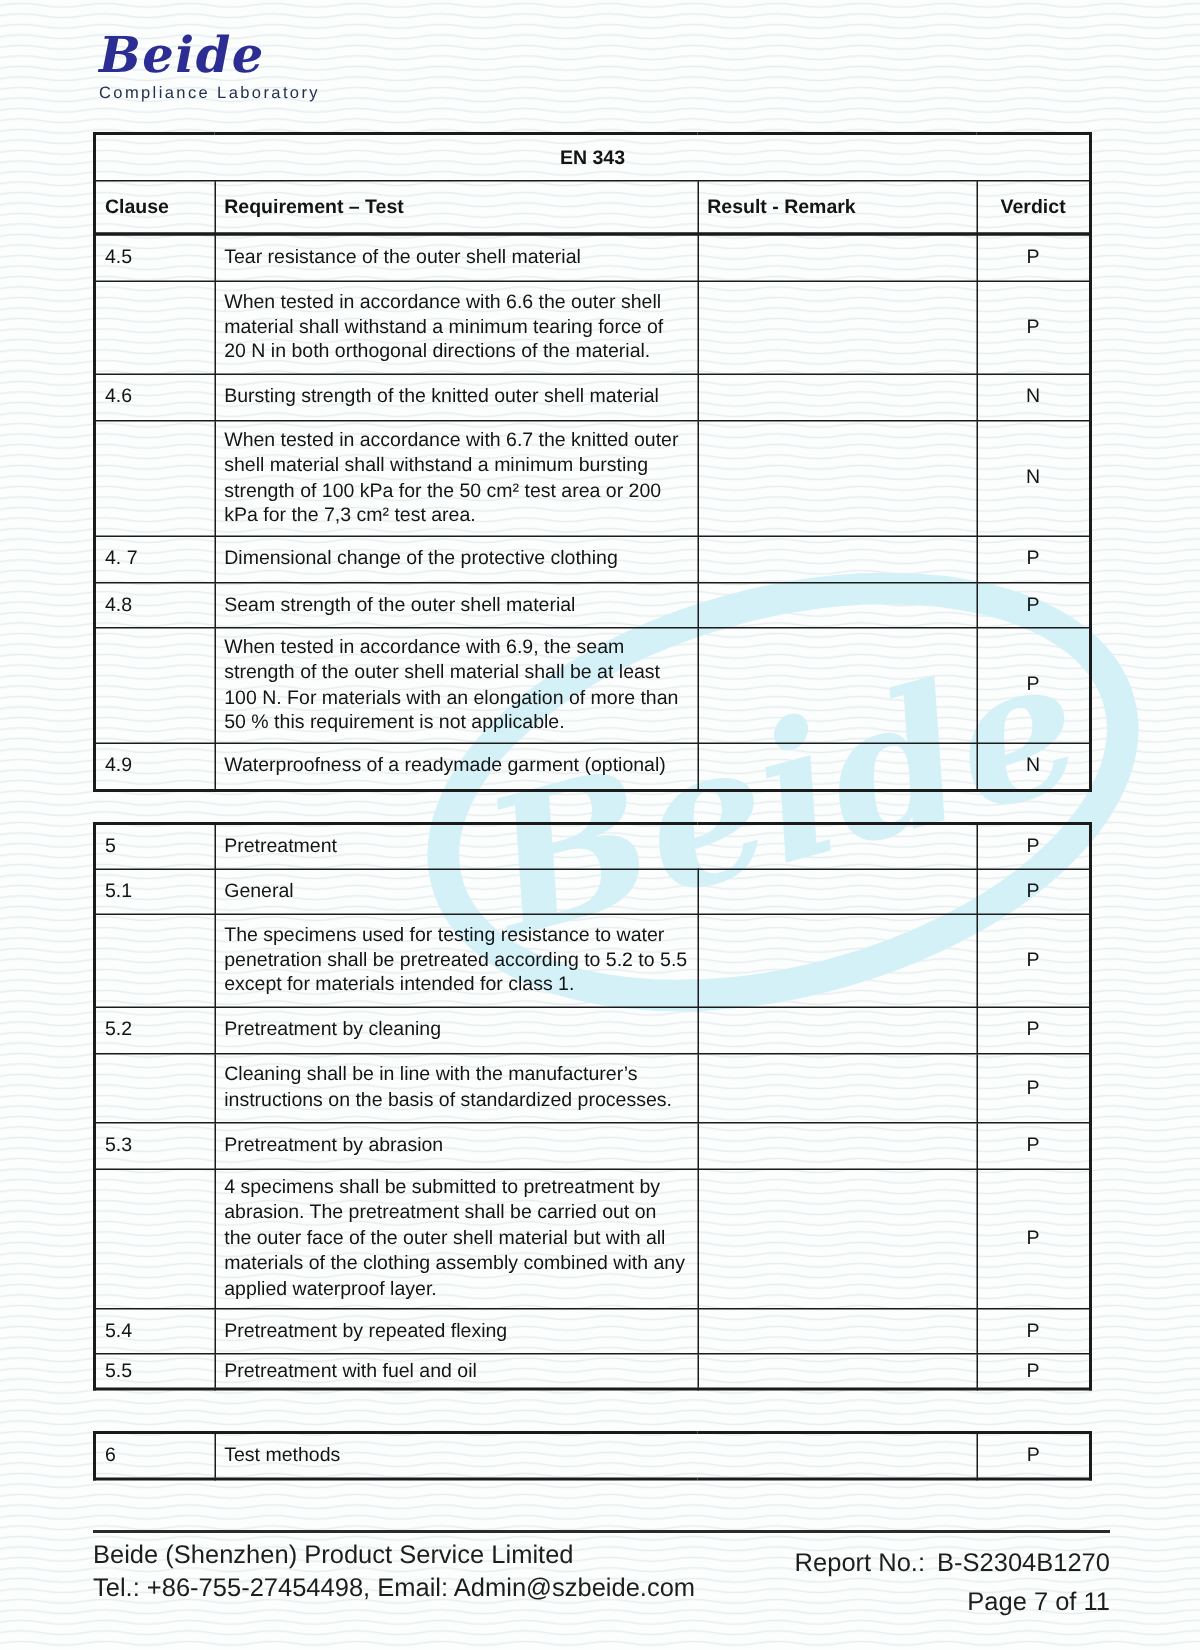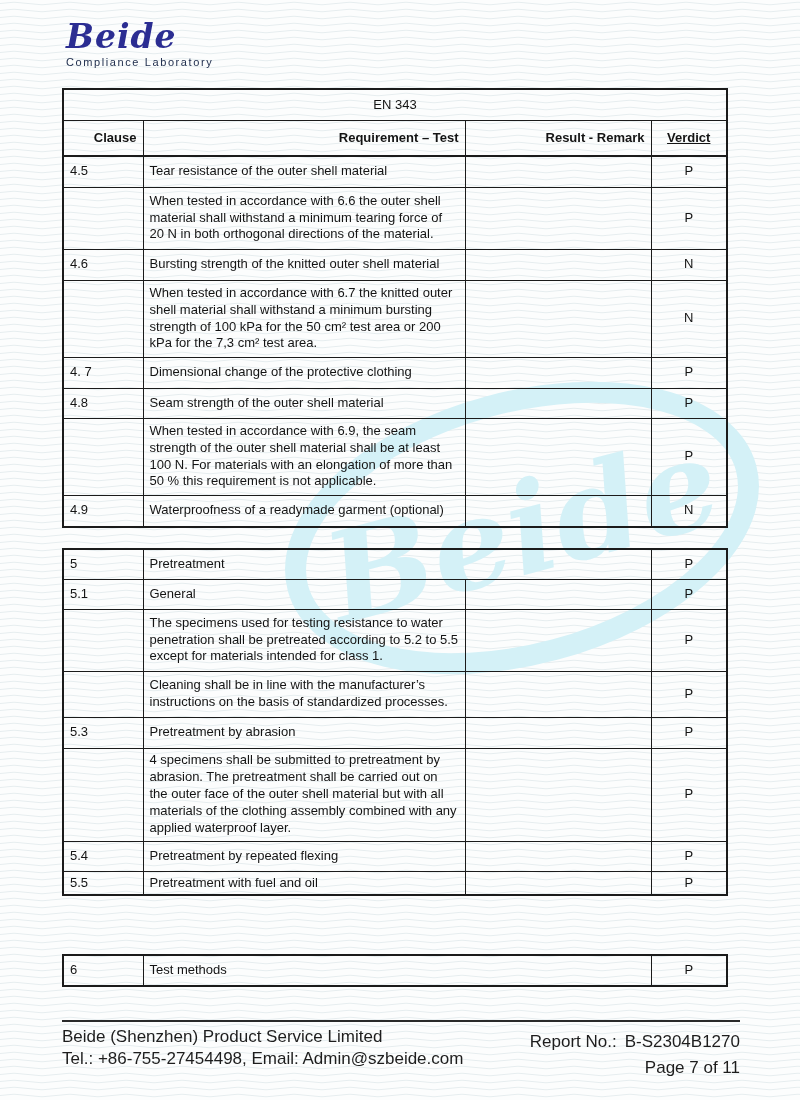--- a/index.html
+++ b/index.html
@@ -28,23 +28,23 @@
     position:absolute; left:62px; width:664px;
     border-collapse:collapse; table-layout:fixed; background:transparent;
     border:2px solid #1b1b1b;
   }
   table.tbl td, table.tbl th {
     border:1px solid #1b1b1b; vertical-align:middle;
     padding:3px 6px; font-size:13px; line-height:1.3;
     overflow:hidden; background:transparent;
   }
   .hdr { top:88px; }
-  .hdr .title-cell { text-align:center; font-weight:normal; height:24px; }
-  .hdr th { text-align:right; font-weight:bold; height:28px; }
-  .hdr th.c-ver { text-align:center;text-decoration:underline; }
+  .hdr .title-cell { text-align:center; font-weight:bold; height:24px; }
+  .hdr th { text-align:left; font-weight:bold; height:28px; }
+  .hdr th.c-ver { text-align:center; }
   .t1 { top:155px; }
   .t2 { top:548px; }
   .t3 { top:954px; }
   .c-ver { text-align:center; }
 
   
   .footer {
     position:absolute; left:62px; top:1020px; width:678px;
     border-top:2px solid #2a2a2a; padding-top:4px;
     font-size:17px; line-height:1.3; color:#1d1d1d;
@@ -175,20 +175,26 @@
       </tr>
       <tr style="height:30px">
         <td>5.1</td>
         <td>General</td>
         <td></td>
         <td class="c-ver">P</td>
       </tr>
       <tr style="height:62px">
         <td></td>
         <td>The specimens used for testing resistance to water penetration shall be pretreated according to 5.2 to 5.5 except for materials intended for class 1.</td>
+        <td></td>
+        <td class="c-ver">P</td>
+      </tr>
+      <tr style="height:31px">
+        <td>5.2</td>
+        <td>Pretreatment by cleaning</td>
         <td></td>
         <td class="c-ver">P</td>
       </tr>
       <tr style="height:46px">
         <td></td>
         <td>Cleaning shall be in line with the manufacturer’s instructions on the basis of standardized processes.</td>
         <td></td>
         <td class="c-ver">P</td>
       </tr>
       <tr style="height:31px">

